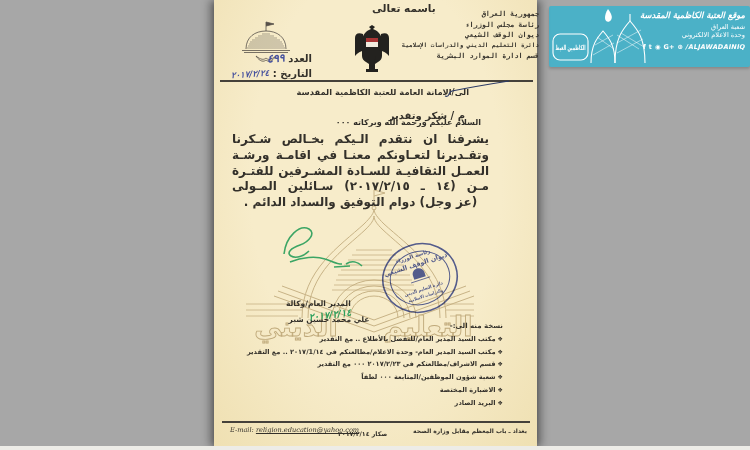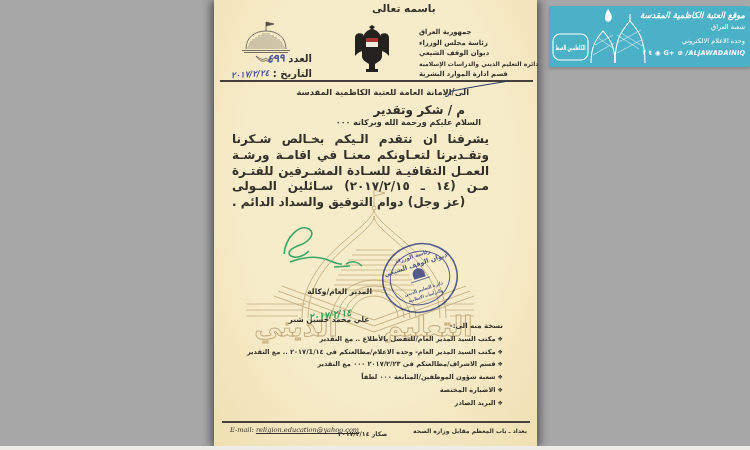--- a/index.html
+++ b/index.html
@@ -11,41 +11,41 @@
   .paper{left:214px;top:0;width:323px;height:446px;
     background:radial-gradient(ellipse at 50% 40%, #f7ecca 55%, #efe0b2 100%);
     box-shadow:-5px 0 8px rgba(0,0,0,.30), 5px 0 8px rgba(0,0,0,.30), 0 3px 6px rgba(0,0,0,.25);}
   .bottom-strip{left:0;bottom:0;width:750px;height:4px;background:#edece7;}
 
   .ink{color:#33302a;font-weight:bold;}
   .rtl{direction:rtl;unicode-bidi:plaintext;}
   .nowrap{white-space:nowrap;}
 
   .basmala{left:158px;top:2px;font-size:10.5px;}
-  .org-col{right:-2px;top:27px;width:120px;text-align:left;font-size:6.8px;line-height:10.6px;}
+  .org-col{right:-2px;top:9px;width:120px;text-align:right;font-size:6.8px;line-height:10.6px;font-family:Liberation Mono, monospace;}
   .org-col .l4{font-size:6px;white-space:nowrap;}
   .numdate{left:2px;top:51px;width:96px;direction:rtl;}
   .numdate .row{display:flex;align-items:center;justify-content:flex-start;gap:4px;height:15px;}
   .lbl{font-size:10px;font-weight:bold;color:#33302a;}
   .hand-blue{color:#46519e;font-style:italic;font-weight:bold;transform:rotate(-4deg);}
   .num-val{font-size:11px;}
   .date-val{font-size:8.5px;}
 
   .rule-top{left:6px;top:80px;width:313px;height:2px;background:#45413a;}
   .rule-bottom{left:8px;top:421px;width:308px;height:2px;background:#45413a;}
 
   .to-line{right:68px;top:87px;font-size:8.3px;}
-  .subject{right:72px;top:103px;font-size:12px;}
+  .subject{right:72px;top:110px;font-size:10px;}
   .salam{right:56px;top:118px;font-size:8px;}
   .bodytext{left:18px;right:48px;top:132px;font-size:12px;line-height:15.8px;direction:rtl;}
   .bodytext .just{text-align:justify;text-align-last:justify;}
-  .bodytext .last{text-align:left;}
+  .bodytext .last{text-align:center;}
 
   .sig-name{left:72px;width:86px;top:284px;font-size:7.5px;text-align:center;margin-top:31px;}
-  .sig-title{left:72px;width:86px;top:287px;font-size:7.5px;text-align:right;}
+  .sig-title{left:72px;width:86px;top:299px;font-size:7.5px;text-align:left;}
   .sig-date{left:74px;width:84px;top:309px;font-size:9.5px;color:#2da05d;font-style:italic;font-weight:bold;
     text-align:center;transform:rotate(-7deg);}
 
   .dist{right:34px;top:320px;direction:rtl;text-align:right;font-size:6.6px;line-height:12.8px;color:#33302a;font-weight:bold;}
   .dist .hd{font-size:7px;}
   .dist .it .blt{font-size:6px;margin-left:2px;}
 
   .addr{right:10px;top:427px;font-size:6px;}
   .typist{left:124px;top:430px;font-size:6.3px;font-weight:bold;color:#33302a;direction:ltr;}
   .emailbox{left:16px;top:426px;font-size:6.6px;color:#33302a;font-family:"DejaVu Serif",serif;font-style:italic;}
@@ -57,21 +57,21 @@
   .sigbox{left:62px;top:220px;z-index:4;}
   .strokebox{left:228px;top:77px;z-index:4;}
 
   
   .banner{left:549px;top:6px;width:201px;height:61px;background:#4bb1c7;border-radius:2px;
     box-shadow:0 2px 3px rgba(0,0,0,.18);}
   .banner .logo{left:2px;top:1px;}
   .banner .txt{right:5px;top:4px;width:102px;direction:rtl;text-align:right;color:#fff;}
   .banner .t1{font-size:8.4px;font-weight:bold;white-space:nowrap;font-style:italic;}
   .banner .t2{font-size:6.6px;margin-top:3px;}
-  .banner .t3{font-size:6.6px;margin-top:6px;}
+  .banner .t3{font-size:6.6px;margin-top:0;}
   .banner .social{direction:ltr;display:flex;align-items:center;gap:3px;margin-top:4px;font-size:6.5px;color:#fff;}
   .banner .social .ic{font-weight:bold;}
   .banner .handle{font-weight:bold;font-style:italic;letter-spacing:.2px;}
 </style>
 </head>
 <body>
 
 <div id="canvas">
 
   <div class="abs banner">

